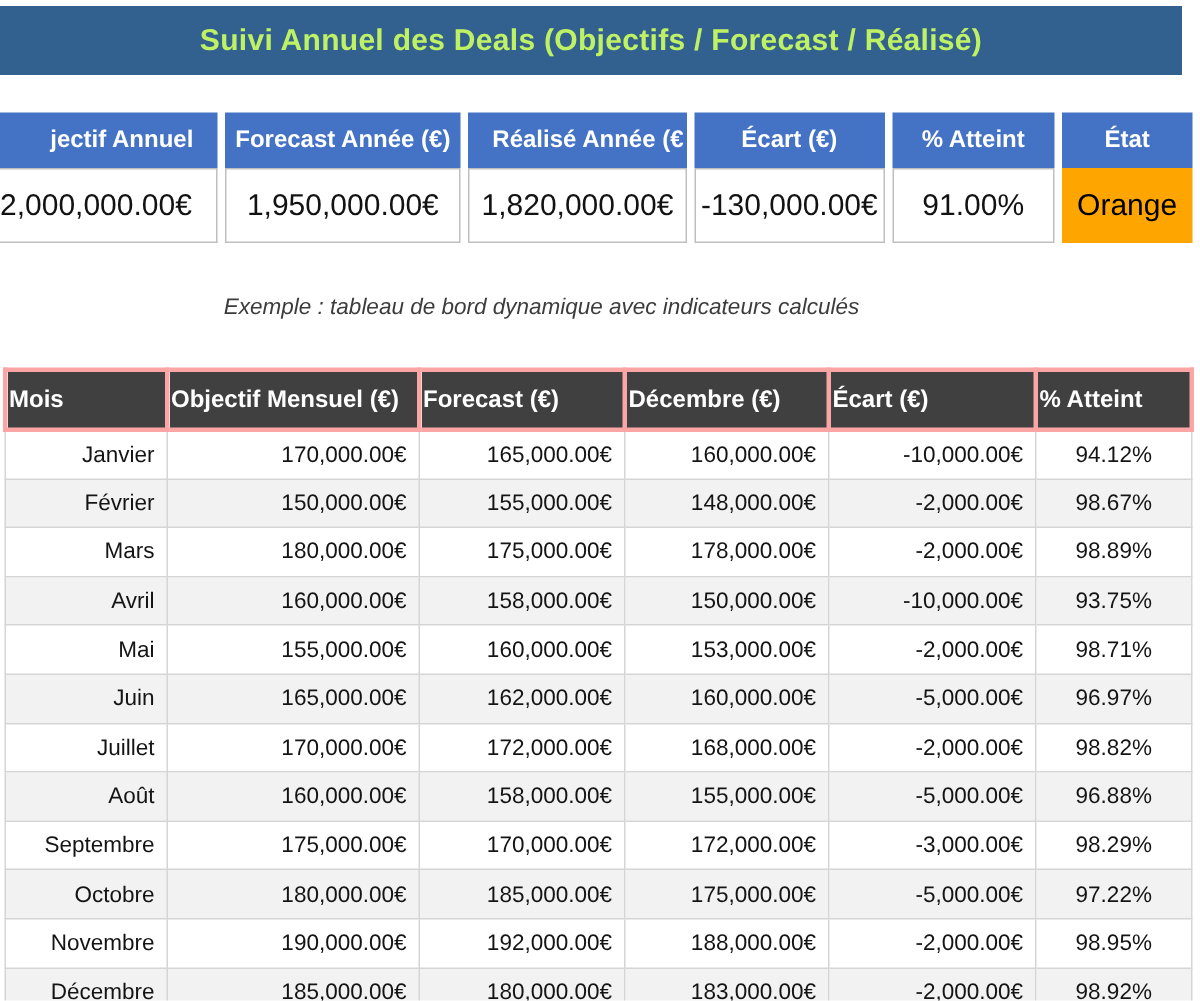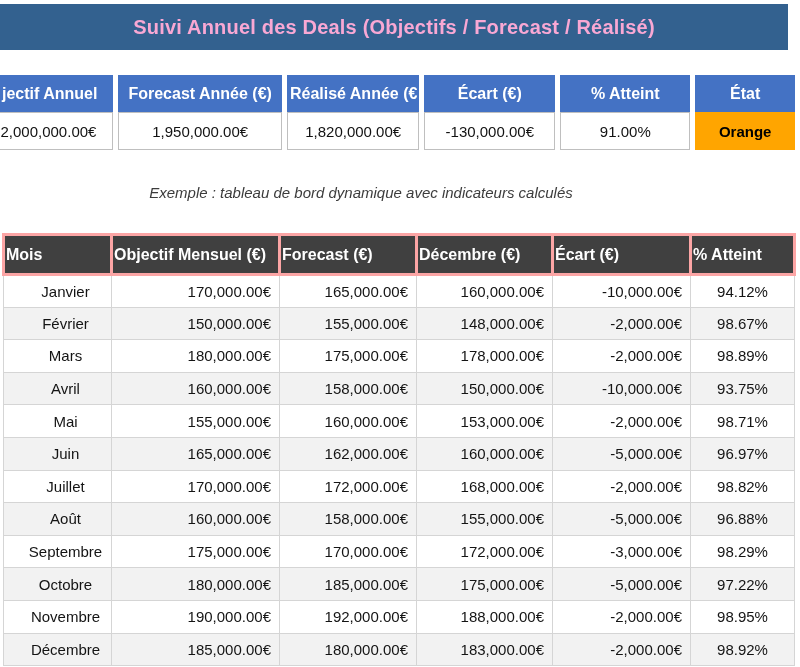--- a/index.html
+++ b/index.html
@@ -2,48 +2,48 @@
 <html><head>
 <meta charset="utf-8">
 <style>
   * { margin:0; padding:0; box-sizing:border-box; }
   html,body { width:800px; height:667px; background:#ffffff; overflow:hidden;
               font-family:"Liberation Sans", sans-serif; }
 
   
   .title-bar {
     margin-top:4px; width:788px; height:46px;
-    background:#33618F; color:#f9a8d4;
+    background:#33618F; color:#bef264;
     display:flex; align-items:center; justify-content:center;
     font-size:20px; font-weight:bold; letter-spacing:.2px;
   }
 
   
   table.summary {
     margin-top:25px; margin-left:-5px;
     border-collapse:separate; border-spacing:5px 0;
     table-layout:fixed;
   }
   table.summary th {
     background:#4472C4; color:#ffffff;
     font-size:16px; font-weight:bold;
     height:37px; 
     padding:0 2px; overflow:hidden; white-space:nowrap;
   }
   table.summary td {
     background:#ffffff; border:1px solid #BFBFBF;
-    font-size:15px; color:#121212;
-    height:38px; text-align:center;
+    font-size:20px; color:#121212;
+    height:50px; text-align:center;
     overflow:hidden; white-space:nowrap;
   }
   table.summary .cut-left  { text-align:right; padding-right:16px; }
-  table.summary .cut-right { text-align:left;  padding-left:3px;  }
+  table.summary .cut-right { text-align:left;  padding-left:16px;  }
   table.summary td.cut-left { border-left:none; }
   table.summary td.status {
-    font-weight:bold; color:#000000; border:none;
+    font-weight:normal; color:#000000; border:none;
   }
 
   
   .caption {
     margin-top:33px; width:722px; height:20px; line-height:20px;
     text-align:center; font-style:italic; font-size:15px; color:#3C3C3C;
   }
 
   
   table.monthly {
@@ -57,21 +57,21 @@
     border:3px solid #fca5a5; overflow:hidden; white-space:nowrap;
     padding:0 1px;
   }
   table.monthly td {
     font-size:15px; color:#141414;
     height:32.6px; border:1px solid #D5D5D5;
     padding:0 8px; overflow:hidden; white-space:nowrap;
     background:#ffffff;
   }
   table.monthly tbody tr:nth-child(even) td { background:#F2F2F2; }
-  table.monthly td.month { text-align:center;  padding-left:24px; }
+  table.monthly td.month { text-align:right;  padding-left:24px; }
   table.monthly td.num   { text-align:right; }
   table.monthly td.pct   { text-align:center; }
 </style>
 </head>
 <body>
 
 <div class="title-bar">
   <span>Suivi Annuel des Deals (Objectifs / Forecast / Réalisé)</span>
 </div>
 

